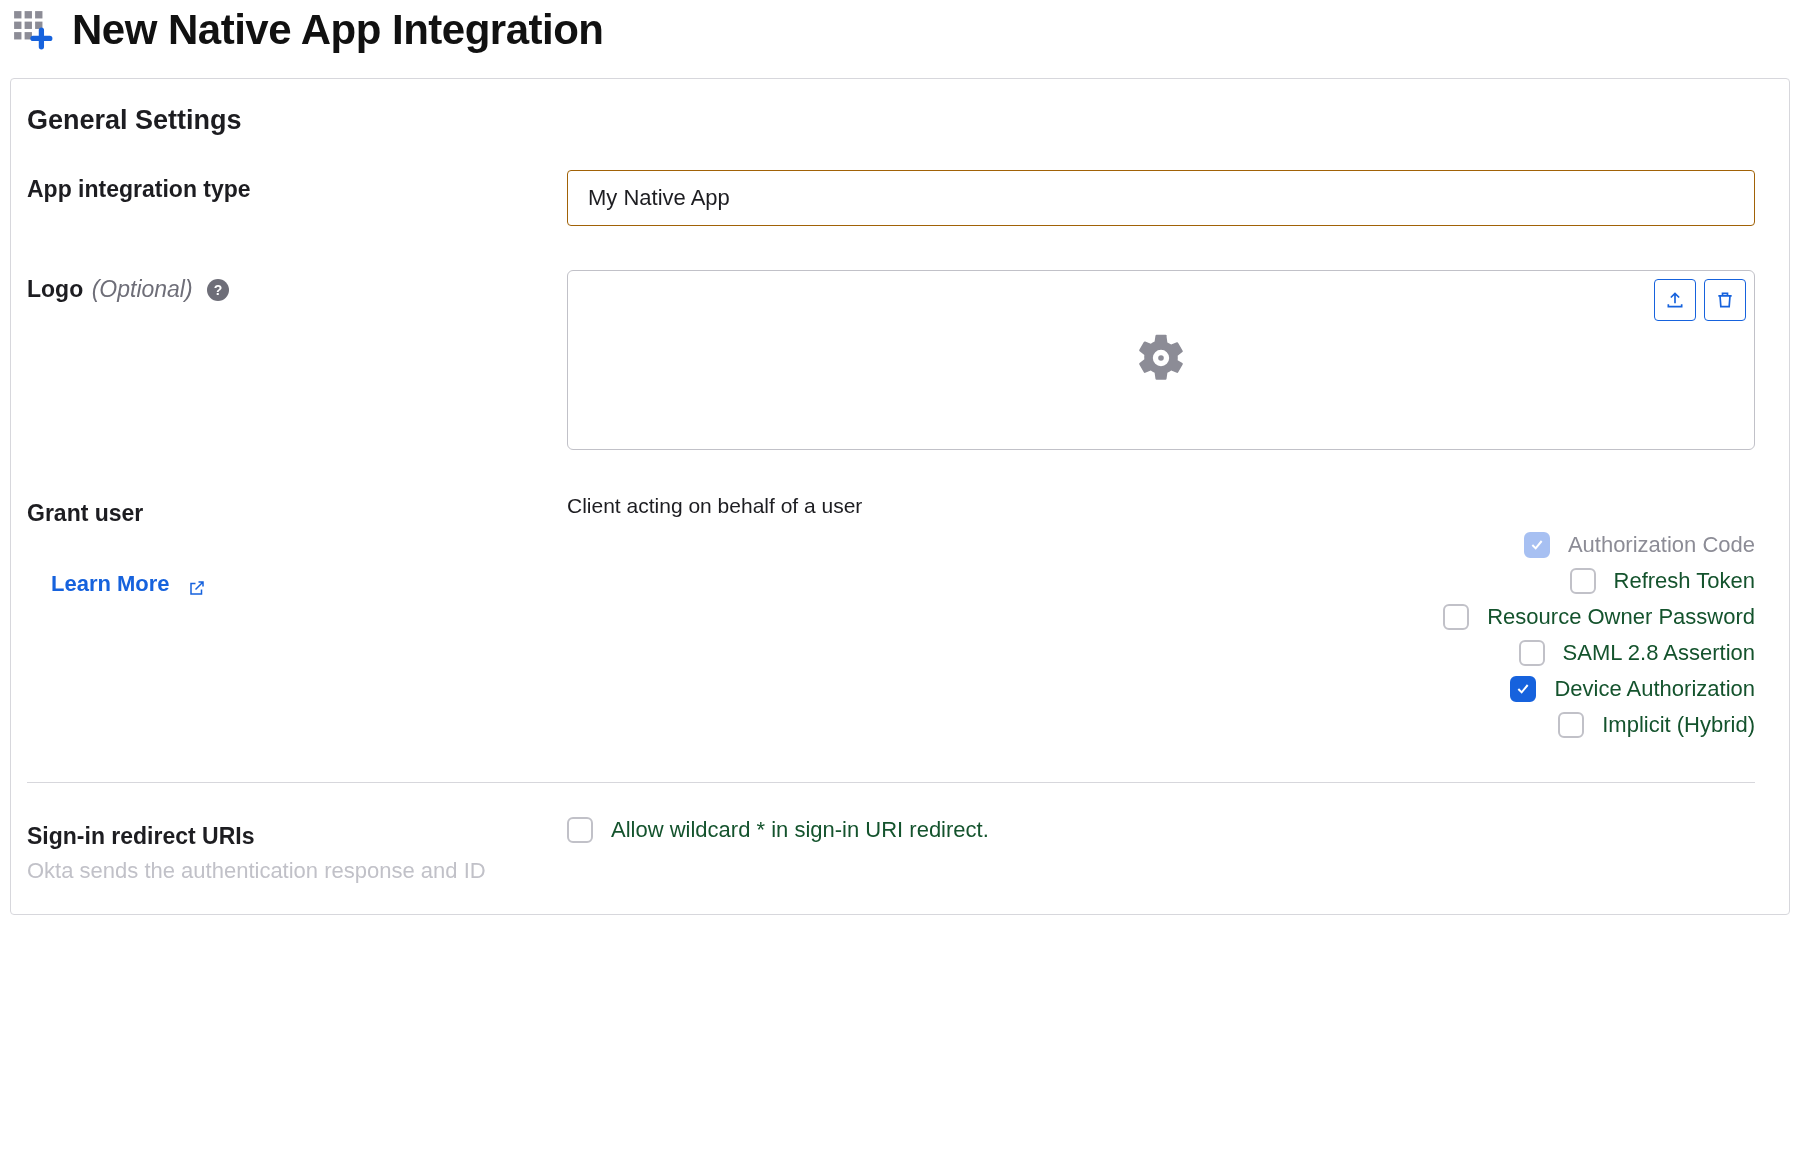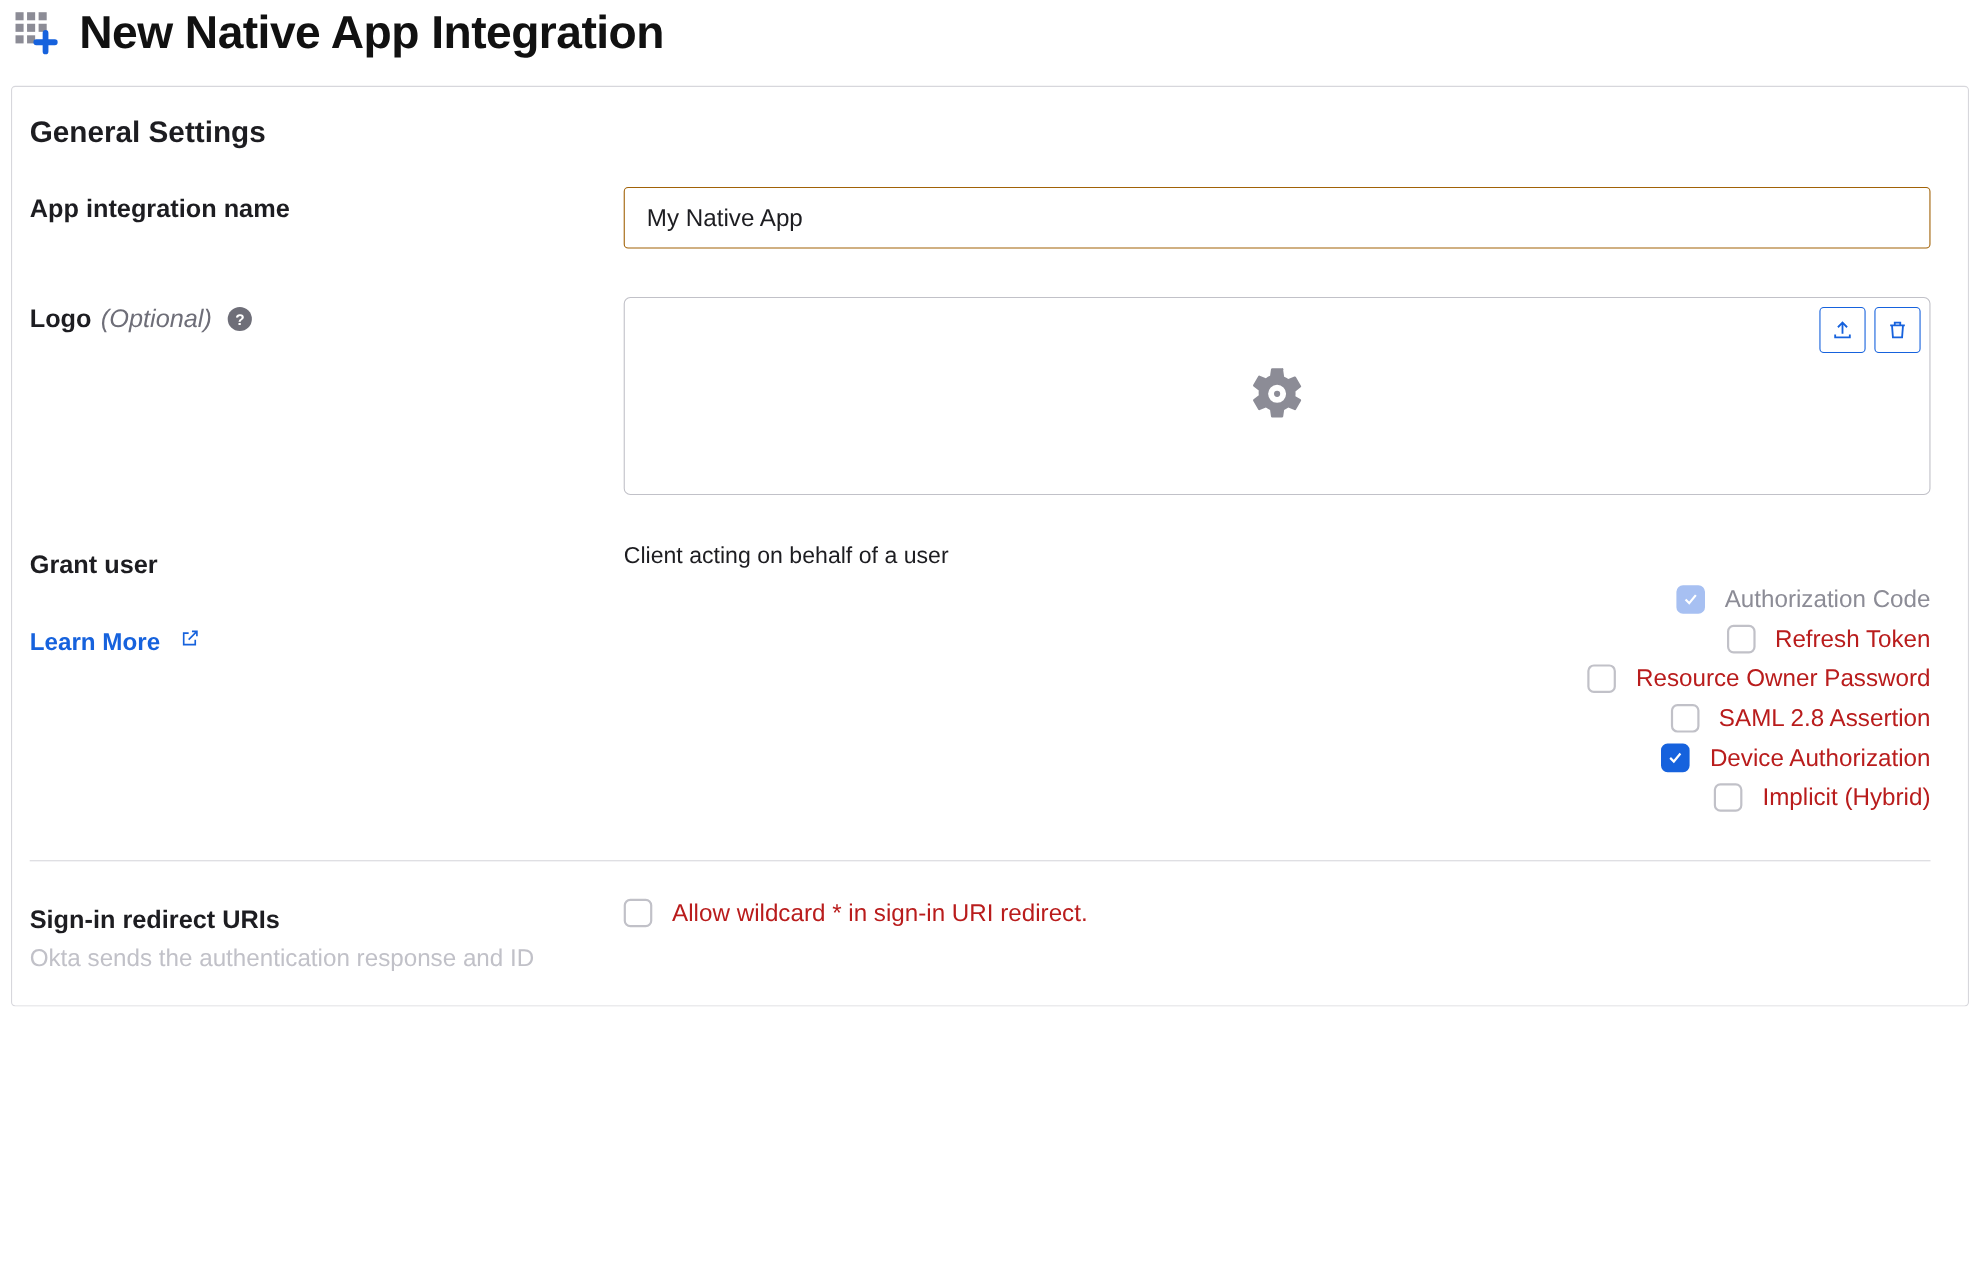--- a/index.html
+++ b/index.html
@@ -111,27 +111,28 @@
     background: #fff;
     display: flex;
     align-items: center;
     justify-content: center;
     cursor: pointer;
   }
   .icon-btn svg { width: 20px; height: 20px; }
   .gear-placeholder svg { width: 56px; height: 56px; }
   .learn-more {
     display: inline-flex;
-    align-items: flex-start;
+    align-items: flex-end;
     gap: 18px;
     color: #1662dd;
     font-size: 22px;
     font-weight: 600;
     text-decoration: none;
     margin-top: 44px;
+    margin-left: 24px;
   }
   .learn-more svg { width: 18px; height: 18px; }
   .grant-heading {
     font-size: 21px;
     color: #1d1d21;
     margin-bottom: 14px;
   }
   .checklist {
     display: flex;
     flex-direction: column;
@@ -159,21 +160,21 @@
     border-color: #1662dd;
   }
   .cbox.checked.disabled {
     background: #a7c0f2;
     border-color: #a7c0f2;
   }
   .cbox svg { width: 16px; height: 16px; display: none; }
   .cbox.checked svg { display: block; }
   .check-label {
     font-size: 22px;
-    color: #b91c1c;
+    color: #14532d;
   }
   .check-label.disabled { color: #8c8c96; }
   .divider {
     border: none;
     border-top: 1px solid #d7d7dc;
     margin: 34px 0 34px 0;
   }
   .hint-text {
     font-size: 22px;
     color: #c1c1c8;
@@ -198,21 +199,21 @@
     </svg>
   </div>
   <h1 class="page-title">New Native App Integration</h1>
 </div>
 
 <div class="panel">
   <div class="section-title">General Settings</div>
 
   <div class="form-row">
     <div class="label-col">
-      <span class="label-main">App integration name</span>
+      <span class="label-main">App integration type</span>
     </div>
     <div class="field-col">
       <input type="text" class="text-input" value="My Native App" style="">
     </div>
   </div>
 
   <div class="form-row">
     <div class="label-col">
       <span class="label-main">Logo</span>
       <span class="label-optional">(Optional)</span>

